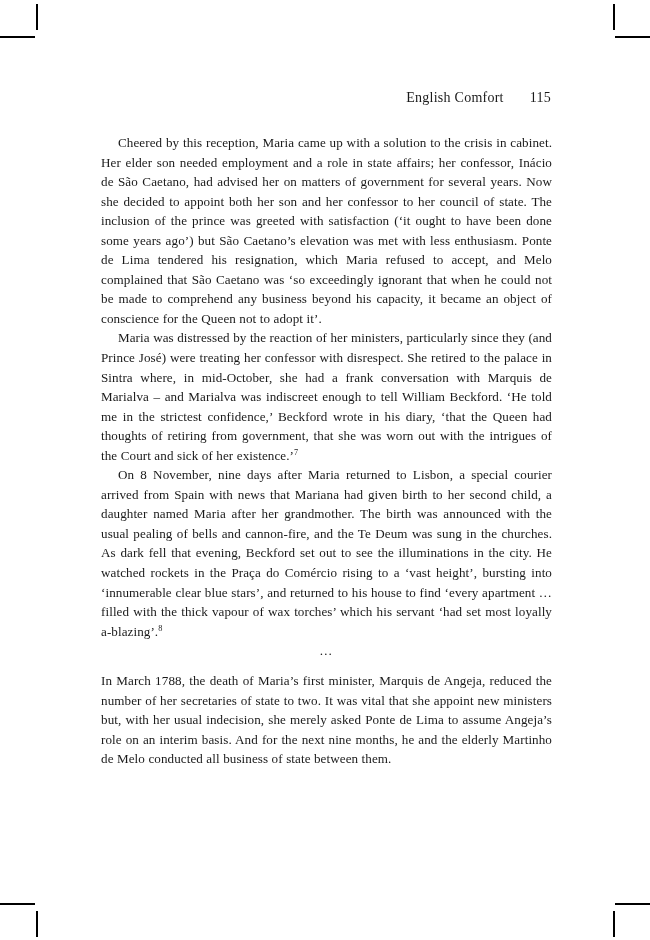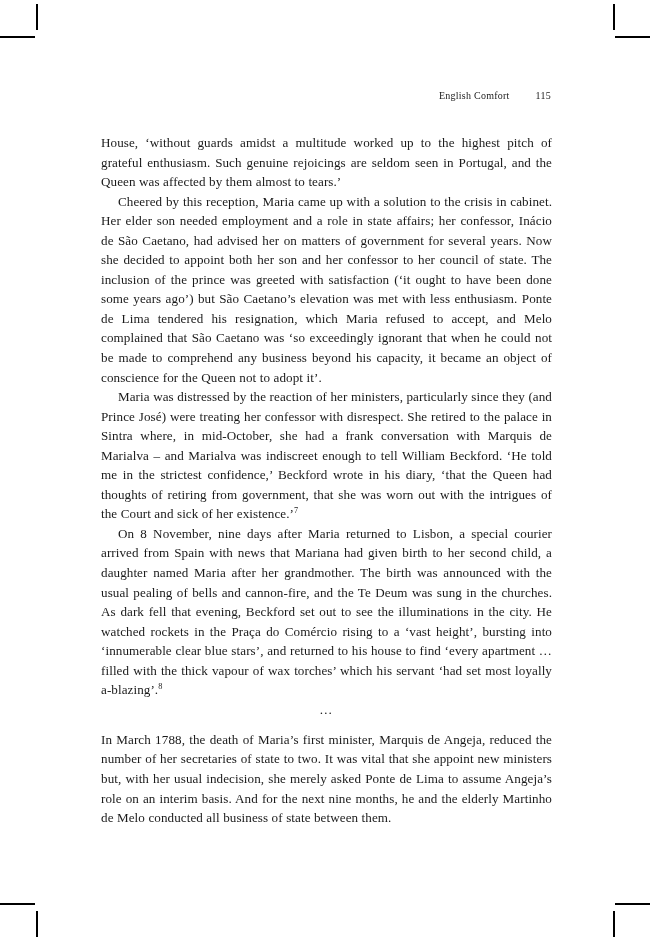--- a/index.html
+++ b/index.html
@@ -34,21 +34,21 @@
   .crop-br-v { left: 613px; top: 911px; }
   .crop-br-h { left: 615px; top: 903px; }
 
   
   .running-head {
     position: absolute;
     left: 101px;
     top: 90px;
     width: 450px;
     text-align: right;
-    font-size: 10px;
+    font-size: 14px;
     letter-spacing: 0.25px;
     color: #1a1a1a;
     white-space: nowrap;
   }
   .running-head .rh-title {
     display: inline;
   }
   .running-head .rh-folio {
     display: inline;
     margin-left: 26px;
@@ -103,21 +103,20 @@
   <div class="crop crop-h crop-bl-h"></div>
   <div class="crop crop-v crop-br-v"></div>
   <div class="crop crop-h crop-br-h"></div>
 
   <div class="running-head">
     <span class="rh-title">English Comfort</span><span class="rh-folio">115</span>
   </div>
 
   <div class="textblock">
 
-    <p class="para">House, ‘without guards amidst a multitude worked up to the highest pitch of grateful enthusiasm. Such genuine rejoicings are seldom seen in Portugal, and the Queen was affected by them almost to tears.’</p>
 
     <p class="para indent">Cheered by this reception, Maria came up with a solution to the crisis in cabinet. Her elder son needed employment and a role in state affairs; her confessor, Inácio de São Caetano, had advised her on matters of government for several years. Now she decided to appoint both her son and her confessor to her council of state. The inclusion of the prince was greeted with satisfaction (‘it ought to have been done some years ago’) but São Caetano’s elevation was met with less enthusiasm. Ponte de Lima tendered his resignation, which Maria refused to accept, and Melo complained that São Caetano was ‘so exceedingly ignorant that when he could not be made to comprehend any business beyond his capacity, it became an object of conscience for the Queen not to adopt it’.</p>
 
     <p class="para indent"><span>Maria was distressed by the reaction of her ministers, particularly since they (and Prince José) were treating her confessor with disrespect. She retired to the palace in Sintra where, in mid-October, she had a frank conversation with Marquis de Marialva – and Marialva was indiscreet enough to tell William Beckford. ‘He told me in the strictest confidence,’ Beckford wrote in his diary, ‘that the Queen had thoughts of retiring from government, that she was worn out with the intrigues of the Court and sick of her existence.’</span><sup class="fn">7</sup></p>
 
     <p class="para indent"><span>On 8 November, nine days after Maria returned to Lisbon, a special courier arrived from Spain with news that Mariana had given birth to her second child, a daughter named Maria after her grandmother. The birth was announced with the usual pealing of bells and cannon-fire, and the Te Deum was sung in the churches. As dark fell that evening, Beckford set out to see the illuminations in the city. He watched rockets in the Praça do Comércio rising to a ‘vast height’, bursting into ‘innumerable clear blue stars’, and returned to his house to find ‘every apartment … filled with the thick vapour of wax torches’ which his servant ‘had set most loyally a-blazing’.</span><sup class="fn">8</sup></p>
 
 
     <div class="section-break">…</div>
 

